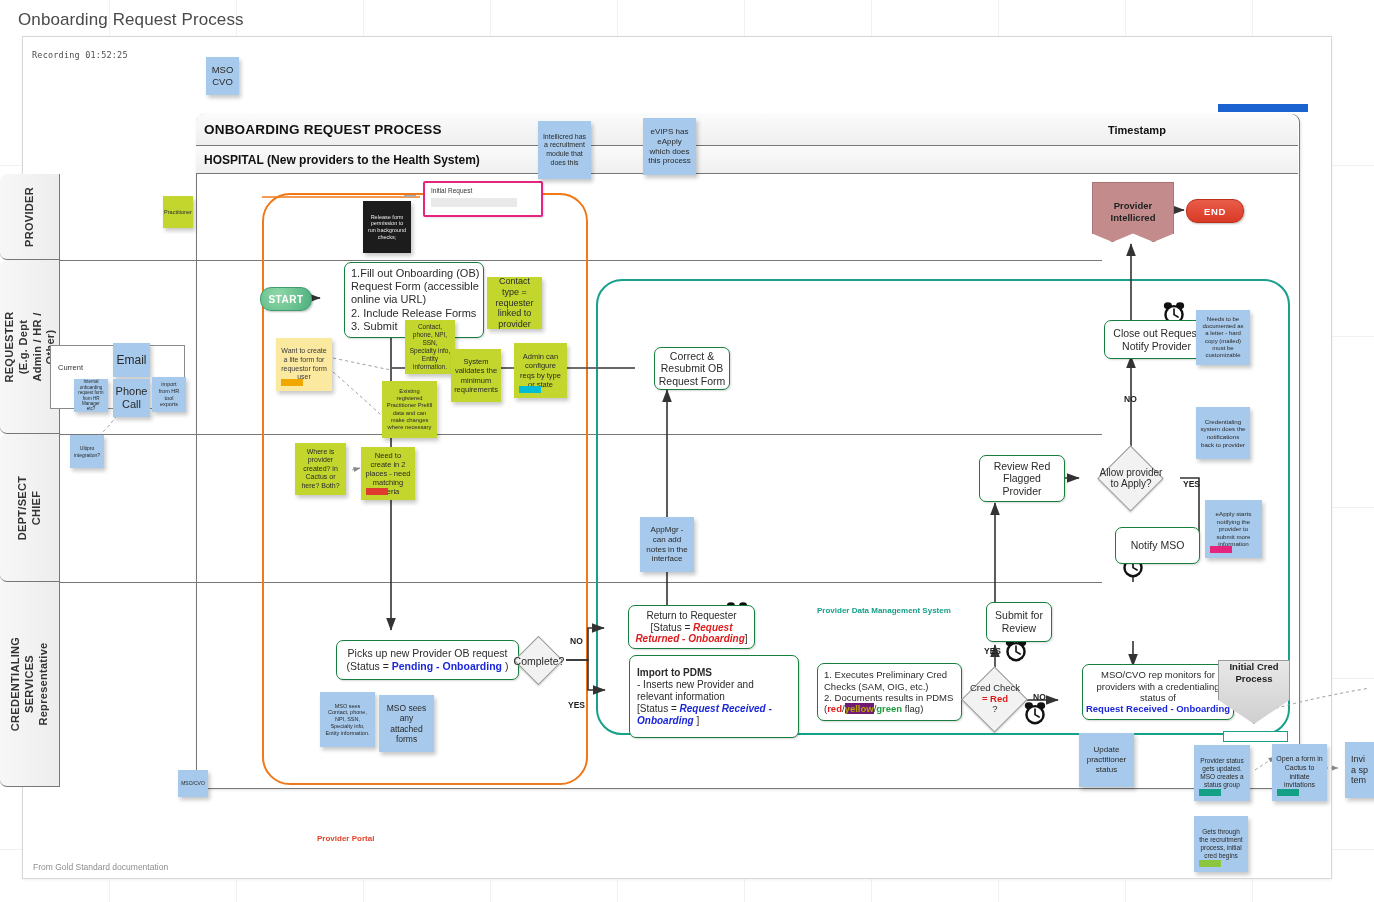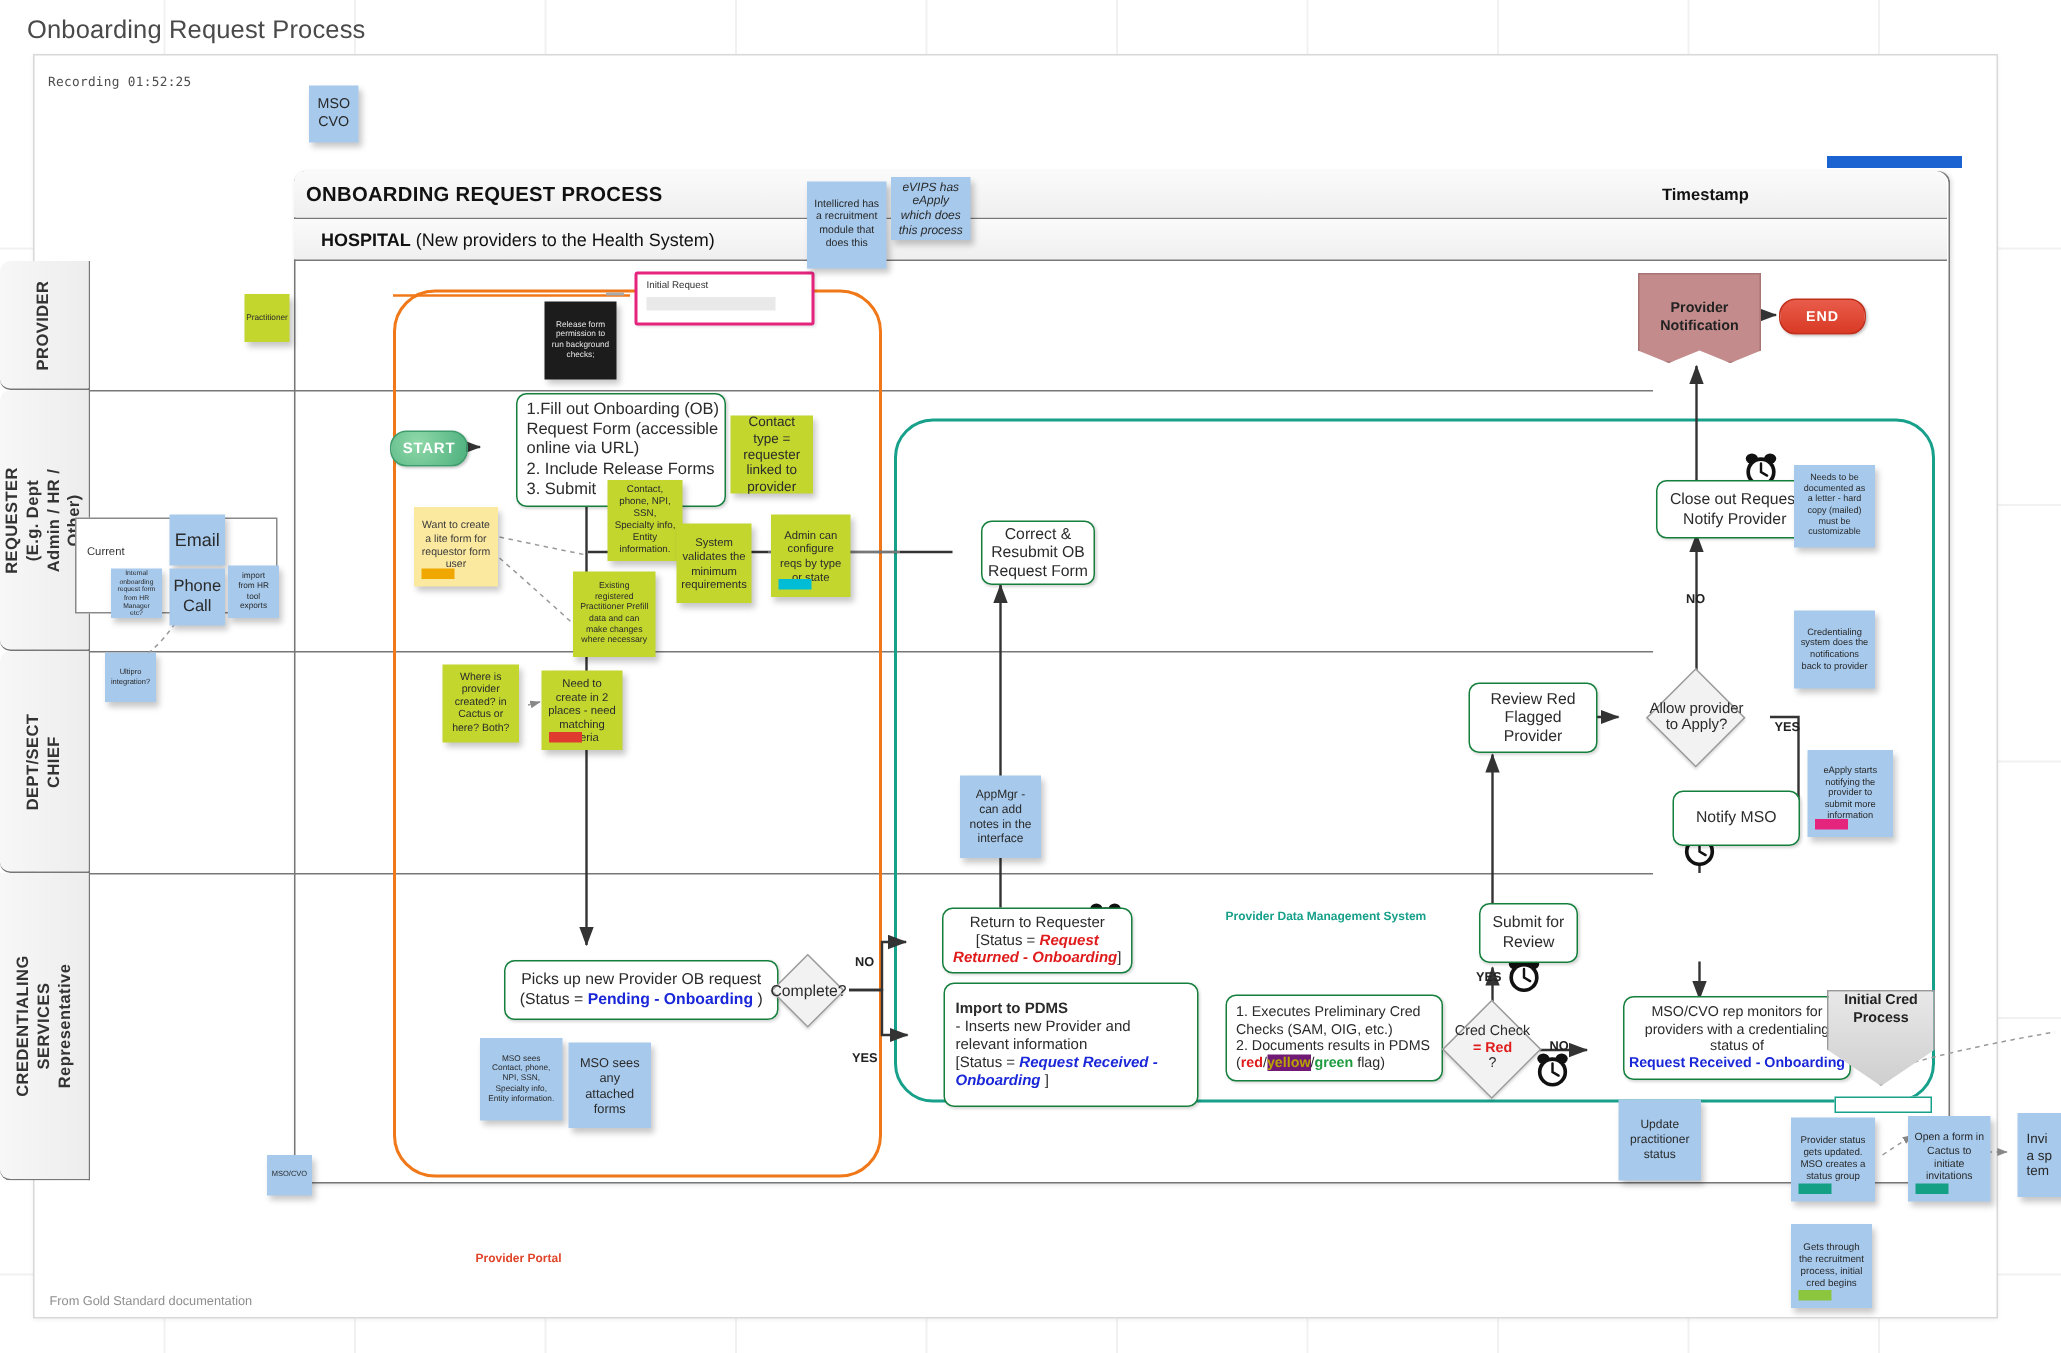--- a/index.html
+++ b/index.html
@@ -203,21 +203,21 @@
 
 <div id="blue-accent"></div>
 
 <div id="lane-frame"></div>
 
 <div class="hdr-row" style="left:196px;top:114px;height:32px;border-radius:7px 7px 0 0;">
   <span style="margin-left:8px;font-size:13.5px;font-weight:bold;color:#111;letter-spacing:.2px;">ONBOARDING REQUEST PROCESS</span>
   <span style="position:absolute;left:912px;font-size:11px;font-weight:bold;color:#111;">Timestamp</span>
 </div>
 <div class="hdr-row" style="left:196px;top:146px;height:28px;">
-  <span style="margin-left:18px;font-size:12px;color:#111;">
+  <span style="margin-left:8px;font-size:12px;color:#111;font-weight:bold;">
     <b>HOSPITAL</b><span> (New providers to the Health System)</span>
   </span>
 </div>
 
 <div class="lane-tab" style="top:174px;height:86px;">
   <span>PROVIDER</span>
 </div>
 <div class="lane-tab" style="top:260px;height:174px;">
   <span>REQUESTER
 (E.g. Dept Admin / HR / Other)</span>
@@ -447,40 +447,40 @@
 <div class="diamond" style="left:1107px;top:455px;width:47px;height:47px;"></div>
 <div class="diamond-label" style="left:1081px;top:464px;width:100px;height:28px;font-size:10px;">Allow provider
 to Apply?</div>
 
 <div class="pbox" style="left:1091px;top:527px;width:85px;height:37px;font-size:10.5px;">Notify MSO</div>
 
 <div class="pbox" style="left:1080px;top:320px;width:105px;height:39px;font-size:10.5px;">Close out Request
 Notify Provider</div>
 
 <div id="provider-notification">Provider
-Notification</div>
+Intellicred</div>
 <div id="end-pill">END</div>
 
 <div id="initial-request">
   <div class="ir-title">Initial Request</div>
   <div class="ir-bar"></div>
 </div>
 
 <div class="ctext" style="left:570px;top:636px;">NO</div>
 <div class="ctext" style="left:568px;top:700px;">YES</div>
 <div class="ctext" style="left:1033px;top:692px;">NO</div>
 <div class="ctext" style="left:984px;top:646px;">YES</div>
 <div class="ctext" style="left:1124px;top:394px;">NO</div>
 <div class="ctext" style="left:1183px;top:479px;">YES</div>
 
 <div class="note blue" style="left:206px;top:57px;width:33px;height:38px;font-size:9.5px;">MSO
 CVO</div>
 
 <div class="note blue" style="left:538px;top:121px;width:53px;height:58px;font-size:7px;">Intellicred has a recruitment module that does this</div>
-<div class="note blue" style="left:594px;top:118px;width:53px;height:42px;font-size:8px;font-style:italic;">eVIPS has eApply which does this process</div>
+<div class="note blue" style="left:643px;top:118px;width:53px;height:57px;font-size:8px;">eVIPS has eApply which does this process</div>
 
 <div class="note green" style="left:163px;top:196px;width:30px;height:32px;font-size:5.5px;">Practitioner</div>
 
 <div class="note dark" style="left:363px;top:201px;width:48px;height:52px;font-size:5.5px;">Release form permission to run background checks;</div>
 
 <div class="note green" style="left:487px;top:277px;width:55px;height:52px;font-size:9px;text-align:center;">Contact type = requester linked to provider</div>
 <div class="note green" style="left:405px;top:320px;width:50px;height:54px;font-size:6.5px;">Contact, phone, NPI, SSN, Specialty info, Entity information.</div>
 <div class="note green" style="left:451px;top:349px;width:50px;height:53px;font-size:7.5px;">System validates the minimum requirements</div>
 <div class="note green" style="left:514px;top:343px;width:53px;height:55px;font-size:7.5px;">
   <span>Admin can configure reqs by type or state</span>

